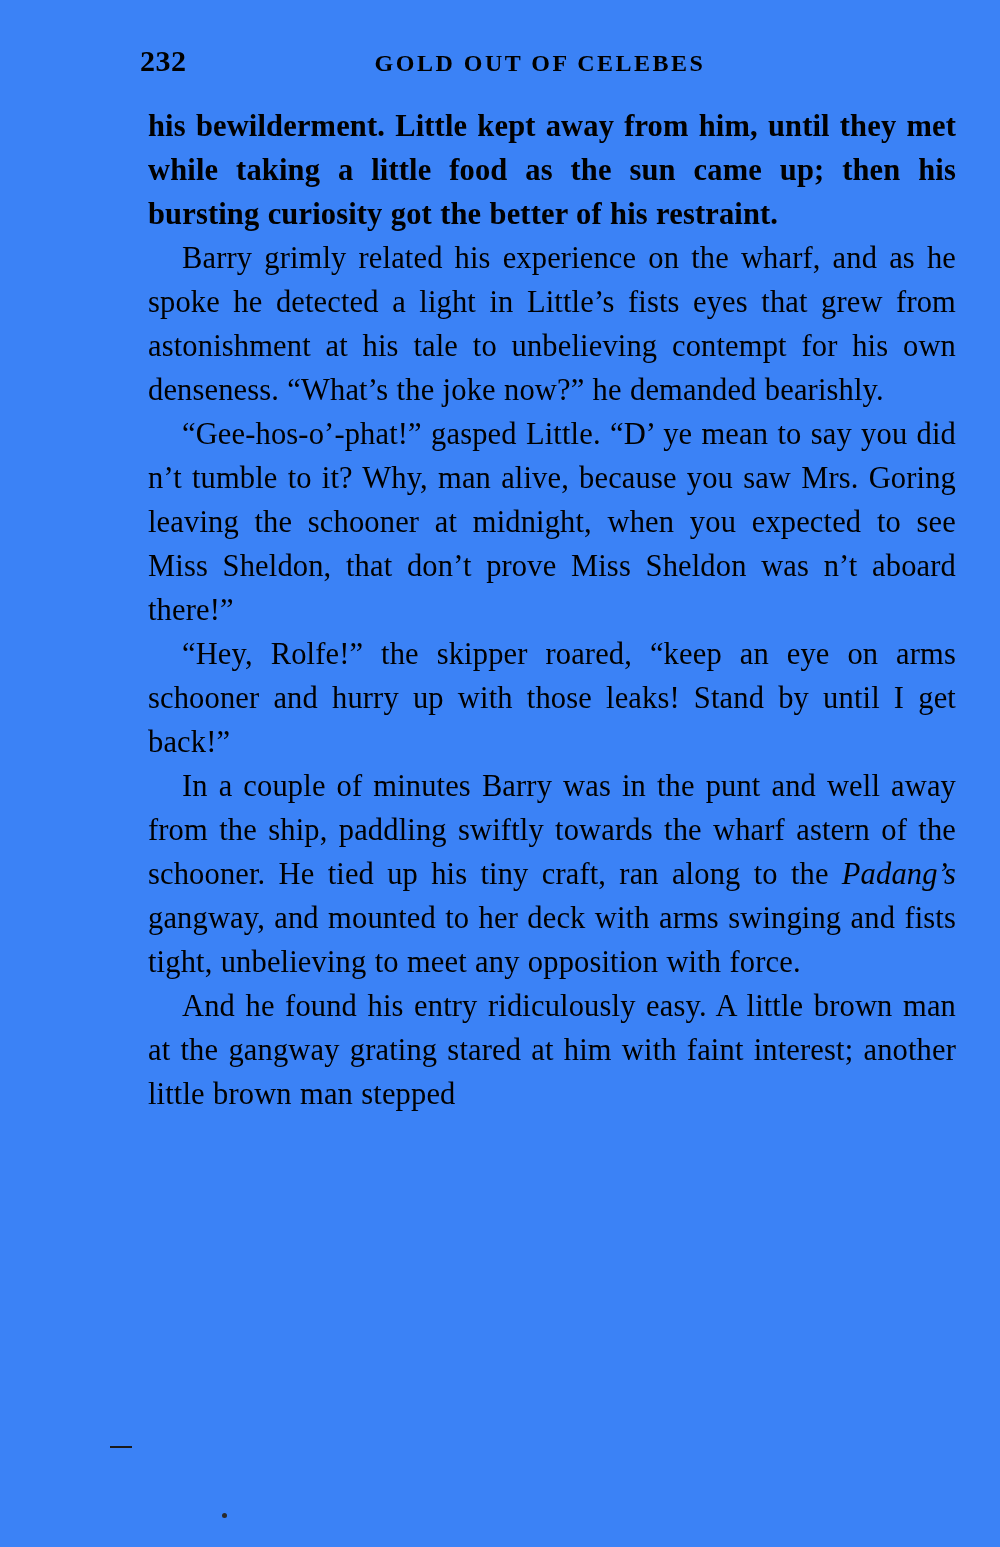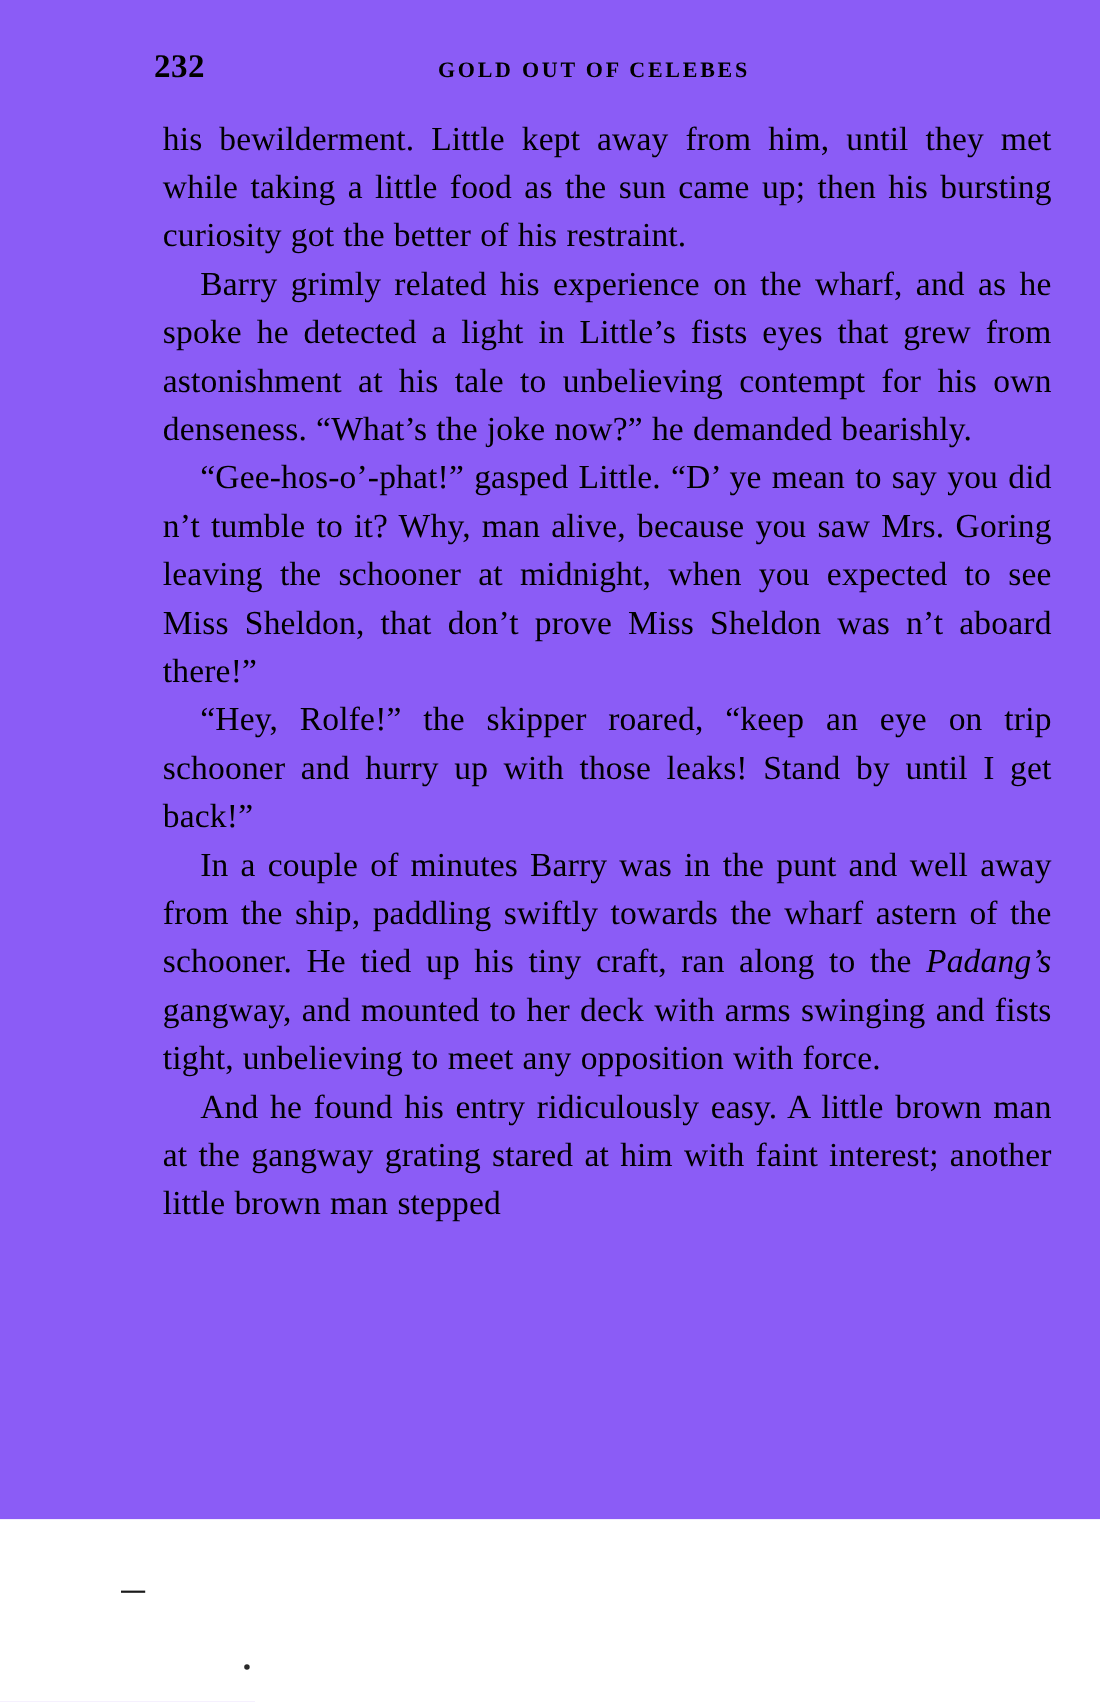--- a/index.html
+++ b/index.html
@@ -12,43 +12,43 @@
     height: 1547px;
     position: relative;
     font-family: "Liberation Serif", "DejaVu Serif", serif;
     color: #000000;
     overflow: hidden;
   }
   .page {
     position: absolute;
     top: 0; left: 0;
     width: 1000px;
-    height: 1381px;
-    background: #8b5cf6;
+    height: 1547px;
+    background: #3b82f6;
   }
   .header {
     position: absolute;
     top: 44px;
     left: 140px;
     width: 730px;
     height: 40px;
     display: flex;
     align-items: baseline;
   }
   .folio {
     font-size: 30px;
     font-weight: bold;
     letter-spacing: 0.5px;
     width: 90px;
     flex: 0 0 90px;
   }
   .running-title {
     flex: 1;
     text-align: center;
-    font-size: 20px;
+    font-size: 24px;
     font-weight: bold;
     letter-spacing: 2.5px;
     padding-right: 20px;
   }
   .body-text {
     position: absolute;
     top: 104px;
     left: 148px;
     width: 808px;
   }
@@ -59,20 +59,21 @@
     text-align: justify;
     text-justify: inter-word;
     letter-spacing: 0.15px;
     word-spacing: 0.5px;
   }
   p.indent {
     text-indent: 34px;
   }
   p.noindent {
     text-indent: 0;
+    font-weight: bold;
   }
   em {
     font-style: italic;
     margin-top: 14px;
   }
   .left-dash {
     position: absolute;
     left: 110px;
     top: 1446px;
     width: 22px;
@@ -96,21 +97,21 @@
 
   <div class="header">
     <span class="folio">232</span>
     <span class="running-title">GOLD OUT OF CELEBES</span>
   </div>
 
   <div class="body-text">
     <p class="noindent">his bewilderment.   Little kept away from him, until they met while taking a little food as the sun came up; then his bursting curiosity got the better of his restraint.</p>
     <p class="indent">Barry grimly related his experience on the wharf, and as he spoke he detected a light in Little’s fists eyes that grew from astonishment at his tale to unbelieving contempt for his own denseness.  “What’s the joke now?” he demanded bearishly.</p>
     <p class="indent">“Gee-hos-o’-phat!” gasped Little.  “D’ ye mean to say you did n’t tumble to it?  Why, man alive, because you saw Mrs. Goring leaving the schooner at midnight, when you expected to see Miss Sheldon, that don’t prove Miss Sheldon was n’t aboard there!”</p>
-    <p class="indent">“Hey, Rolfe!” the skipper roared, “keep an eye on trip schooner and hurry up with those leaks! Stand by until I get back!”</p>
+    <p class="indent">“Hey, Rolfe!” the skipper roared, “keep an eye on arms schooner and hurry up with those leaks! Stand by until I get back!”</p>
     <p class="indent"><span>In a couple of minutes Barry was in the punt and well away from the ship, paddling swiftly towards the wharf astern of the schooner.  He tied up his tiny craft, ran along to the </span><em>Padang’s</em><span> gangway, and mounted to her deck with arms swinging and fists tight, unbelieving to meet any opposition with force.</span></p>
     <p class="indent">And he found his entry ridiculously easy.  A little brown man at the gangway grating stared at him with faint interest; another little brown man stepped</p>
   </div>
 
   <div class="left-dash"></div>
   <div class="bottom-dot"></div>
 
 </div>
 
 </body></html>

